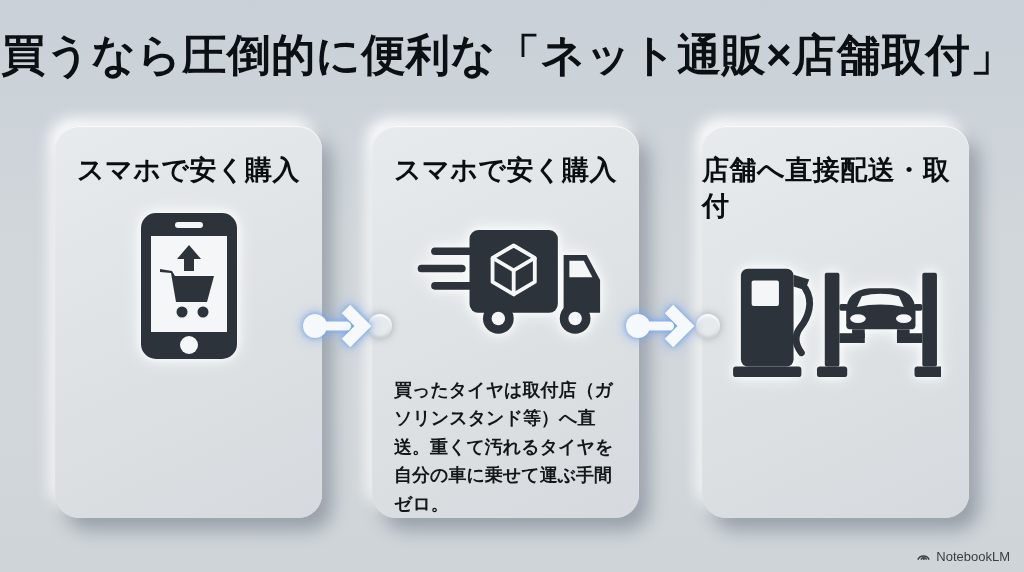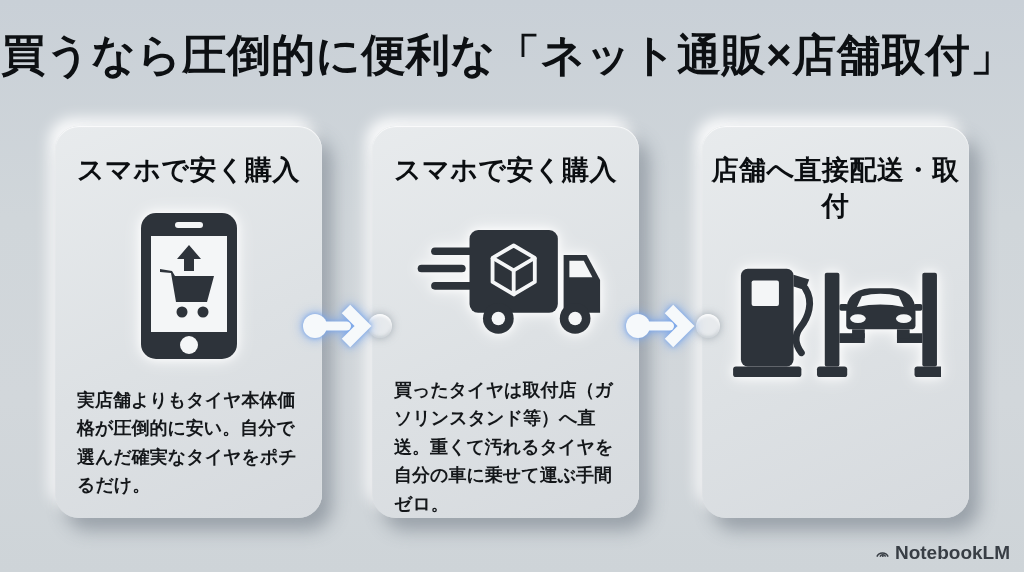--- a/index.html
+++ b/index.html
@@ -24,21 +24,21 @@
                -6px -8px 14px rgba(255,255,255,0.9),
                inset 0 1px 1px rgba(255,255,255,0.85);
     display:flex;flex-direction:column;align-items:center;
   }
   .card1{left:55px;}
   .card2{left:372px;}
   .card3{left:702px;}
   .card-title{
     margin-top:26px;
     font-size:27px;font-weight:900;color:#0b0e11;
-    text-align:center;letter-spacing:0.5px;
+    text-align:left;letter-spacing:0.5px;
   }
   .icon-wrap{
     height:196px;display:flex;align-items:center;justify-content:center;
   }
   .icon-wrap svg{
     filter:drop-shadow(0 0 4px rgba(255,255,255,0.95)) drop-shadow(0 0 9px rgba(255,255,255,0.7));
   }
   .card-body{
     margin:2px 20px 0 22px;
     font-size:18px;font-weight:700;color:#14171a;
@@ -55,21 +55,21 @@
     background:#e7eaed;
     box-shadow:inset 0 2px 3px rgba(255,255,255,0.95),
                inset 0 -2px 3px rgba(150,160,170,0.35),
                0 0 9px rgba(125,136,148,0.65);
   }
   .dot1{left:368px;top:314px;}
   .dot2{left:696px;top:314px;}
   .watermark{
     position:absolute;right:14px;bottom:8px;
     display:flex;align-items:center;gap:5px;
-    color:#383e45;font-size:19px;font-weight:700;
+    color:#383e45;font-size:13px;font-weight:400;
   }
 </style>
 </head>
 <body>
 
 <div class="canvas">
 
   <div class="page-title">買うなら圧倒的に便利な「ネット通販×店舗取付」</div>
 
   <div class="card card1">
@@ -79,21 +79,20 @@
         <rect x="0" y="0" width="96" height="146" rx="15" fill="#2d333a"></rect>
         <rect x="10" y="23" width="76" height="96" fill="#f4f6f7"></rect>
         <rect x="34" y="9" width="28" height="6" rx="3" fill="#f4f6f7"></rect>
         <circle cx="48" cy="132" r="9" fill="#f4f6f7"></circle>
         <polygon points="48,32 36,46 43,46 43,58 53,58 53,46 60,46" fill="#2d333a"></polygon>
         <path d="M19,56 L31,58 L34,63 L73,63 L66,89 L35,89 L30,60 L19,59 Z" fill="#2d333a"></path>
         <circle cx="41" cy="99" r="5.5" fill="#2d333a"></circle>
         <circle cx="62" cy="99" r="5.5" fill="#2d333a"></circle>
       </svg>
     </div>
-    <div class="card-body">実店舗よりもタイヤ本体価格が圧倒的に安い。自分で選んだ確実なタイヤをポチるだけ。</div>
   </div>
 
   <div class="card card2">
     <div class="card-title">スマホで安く購入</div>
     <div class="icon-wrap">
       <svg width="192" height="118" viewBox="0 0 200 122">
         <rect x="22" y="26" width="50" height="8" rx="4" fill="#2d333a"></rect>
         <rect x="8" y="44" width="50" height="8" rx="4" fill="#2d333a"></rect>
         <rect x="22" y="62" width="50" height="8" rx="4" fill="#2d333a"></rect>
         <rect x="62" y="8" width="92" height="86" rx="9" fill="#2d333a"></rect>

